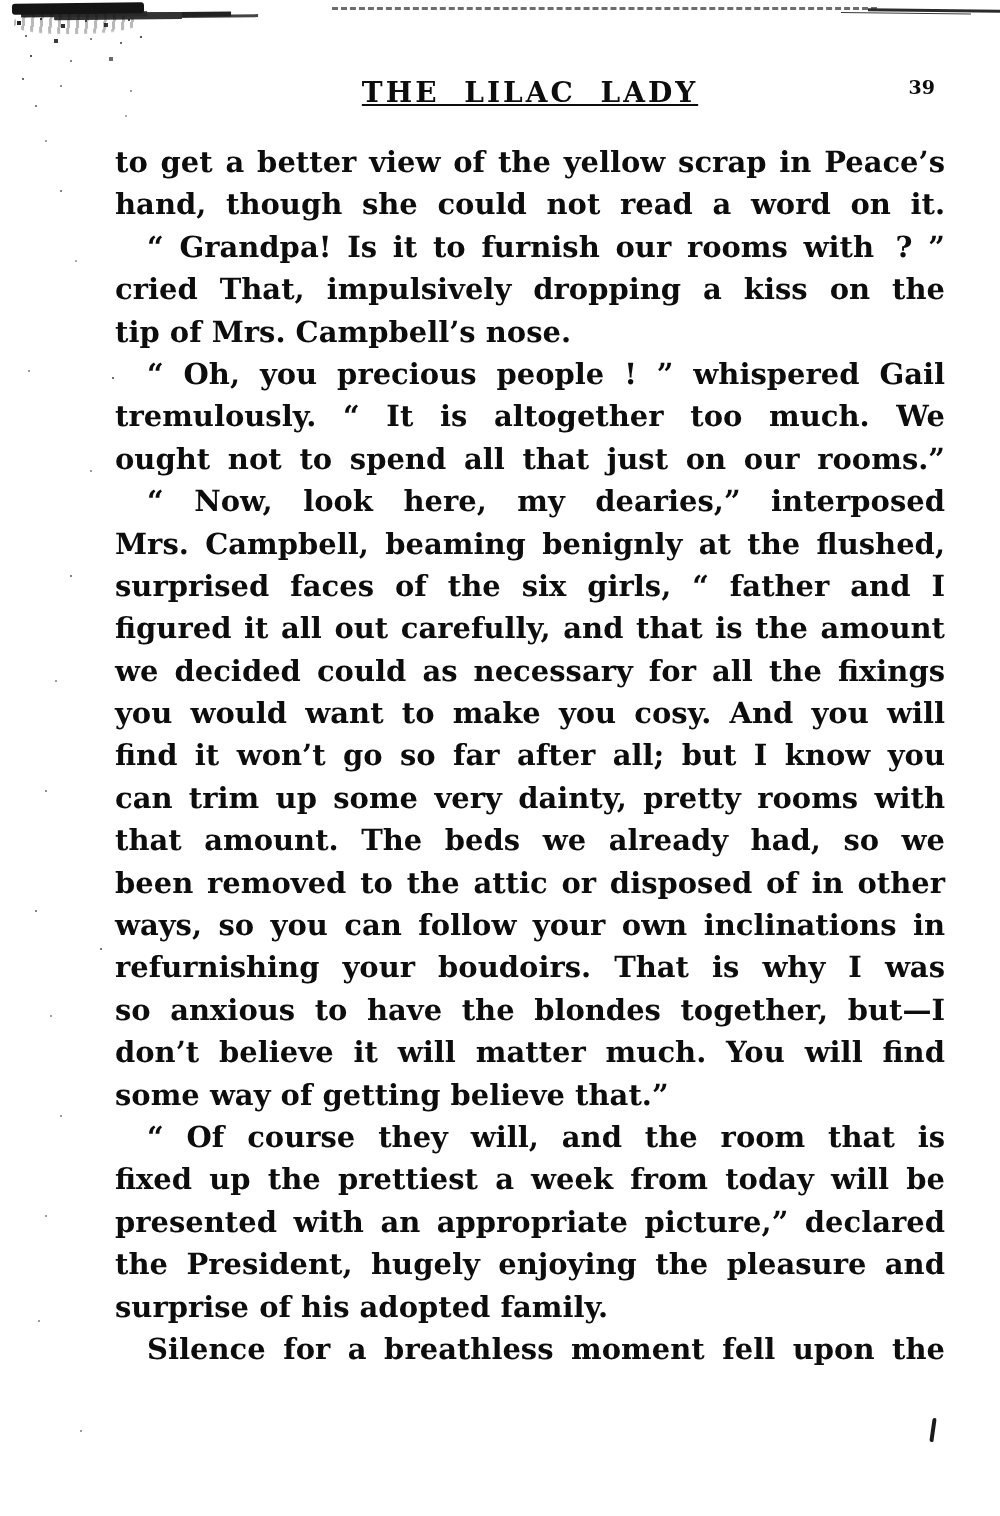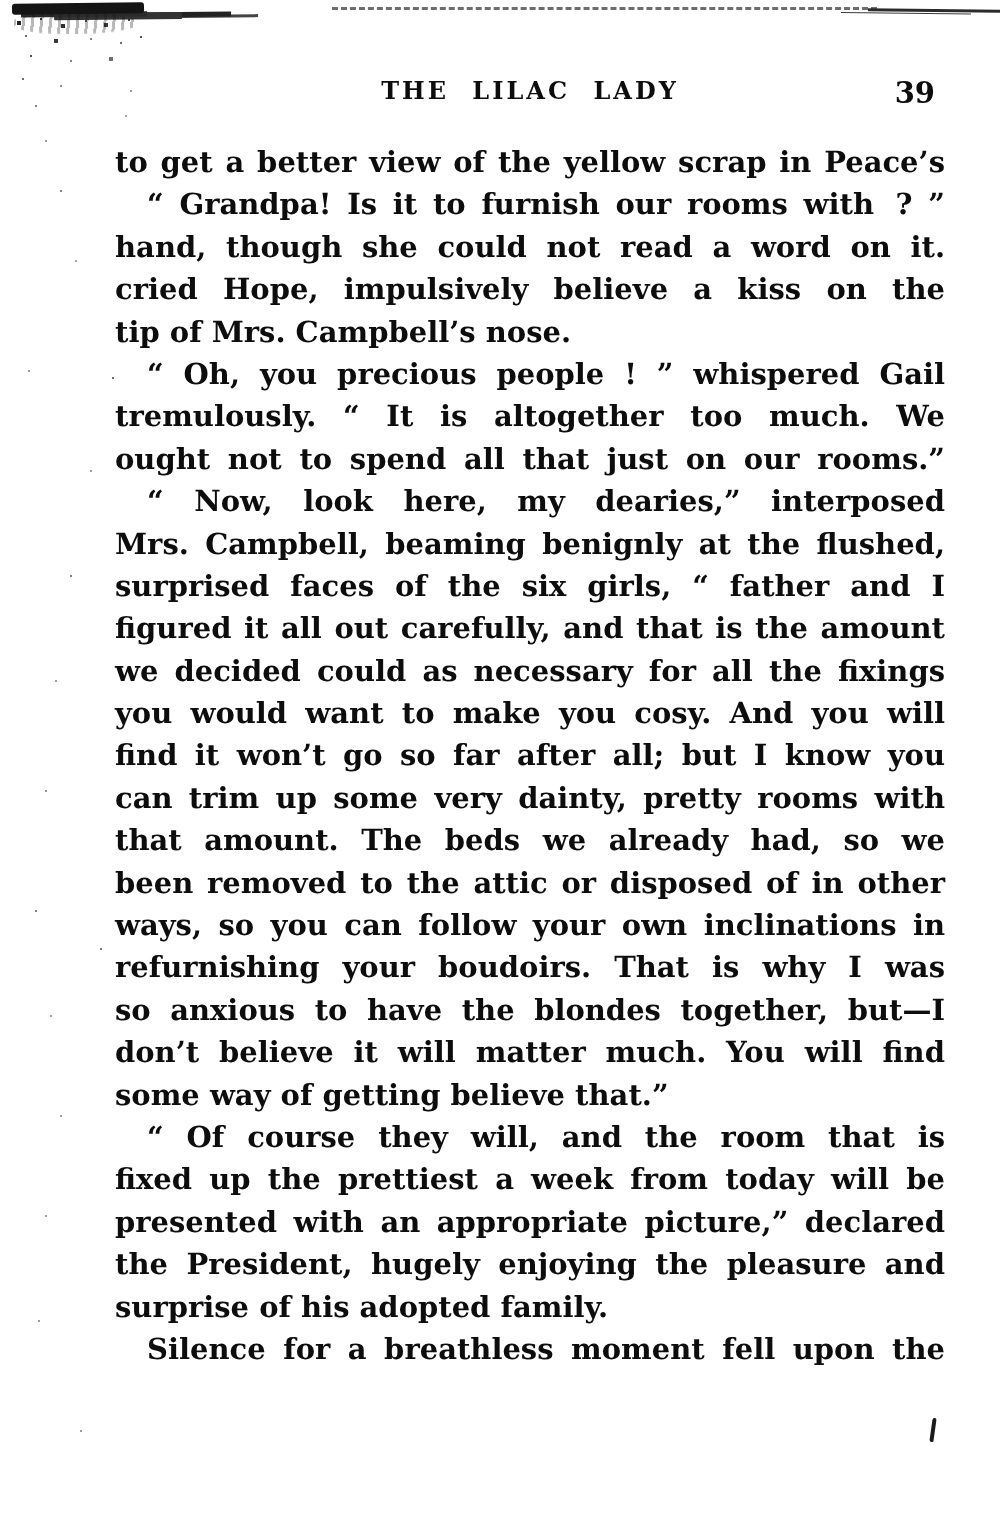--- a/index.html
+++ b/index.html
@@ -22,31 +22,32 @@
     position: absolute;
     top: 76px;
     left: 115px;
     width: 830px;
     height: 36px;
   }
   .running-title {
     position: absolute;
     left: 50%;
     transform: translateX(-50%);
-    font-size: 24px;
+    font-size: 28px;
     font-weight: 700;
     letter-spacing: 3px;
     word-spacing: 12px;
     white-space: nowrap;
+    text-decoration: underline;
   }
   .page-number {
     position: absolute;
     right: 10px;
     top: 0;
-    font-size: 29px;
+    font-size: 19px;
     font-weight: 700;
   }
 
   
   .text-block {
     position: absolute;
     top: 141px;
     left: 115px;
     width: 830px;
     font-size: 29px;
@@ -173,23 +174,23 @@
   <div class="speckles"></div>
   <div class="stray-mark"></div>
 
   <div class="header">
     <span class="running-title">THE LILAC LADY</span>
     <span class="page-number">39</span>
   </div>
 
   <div class="text-block">
       <div class="line">to get a better view of the yellow scrap in Peace’s</div>
+      <div class="line">hand, though she could not read a word on it.</div>
       <div class="line indent">“ Grandpa! Is it to furnish our rooms with  ? ”</div>
-      <div class="line">hand, though she could not read a word on it.</div>
-      <div class="line">cried Hope, impulsively believe a kiss on the</div>
+      <div class="line">cried That, impulsively dropping a kiss on the</div>
       <div class="line short">tip of Mrs. Campbell’s nose.</div>
       <div class="line indent">“ Oh, you precious people ! ” whispered Gail</div>
       <div class="line">tremulously. “ It is altogether too much. We</div>
       <div class="line">ought not to spend all that just on our rooms.”</div>
       <div class="line indent">“ Now, look here, my dearies,” interposed</div>
       <div class="line">Mrs. Campbell, beaming benignly at the flushed,</div>
       <div class="line">surprised faces of the six girls, “ father and I</div>
       <div class="line">figured it all out carefully, and that is the amount</div>
       <div class="line">we decided could as necessary for all the fixings</div>
       <div class="line">you would want to make you cosy. And you will</div>

